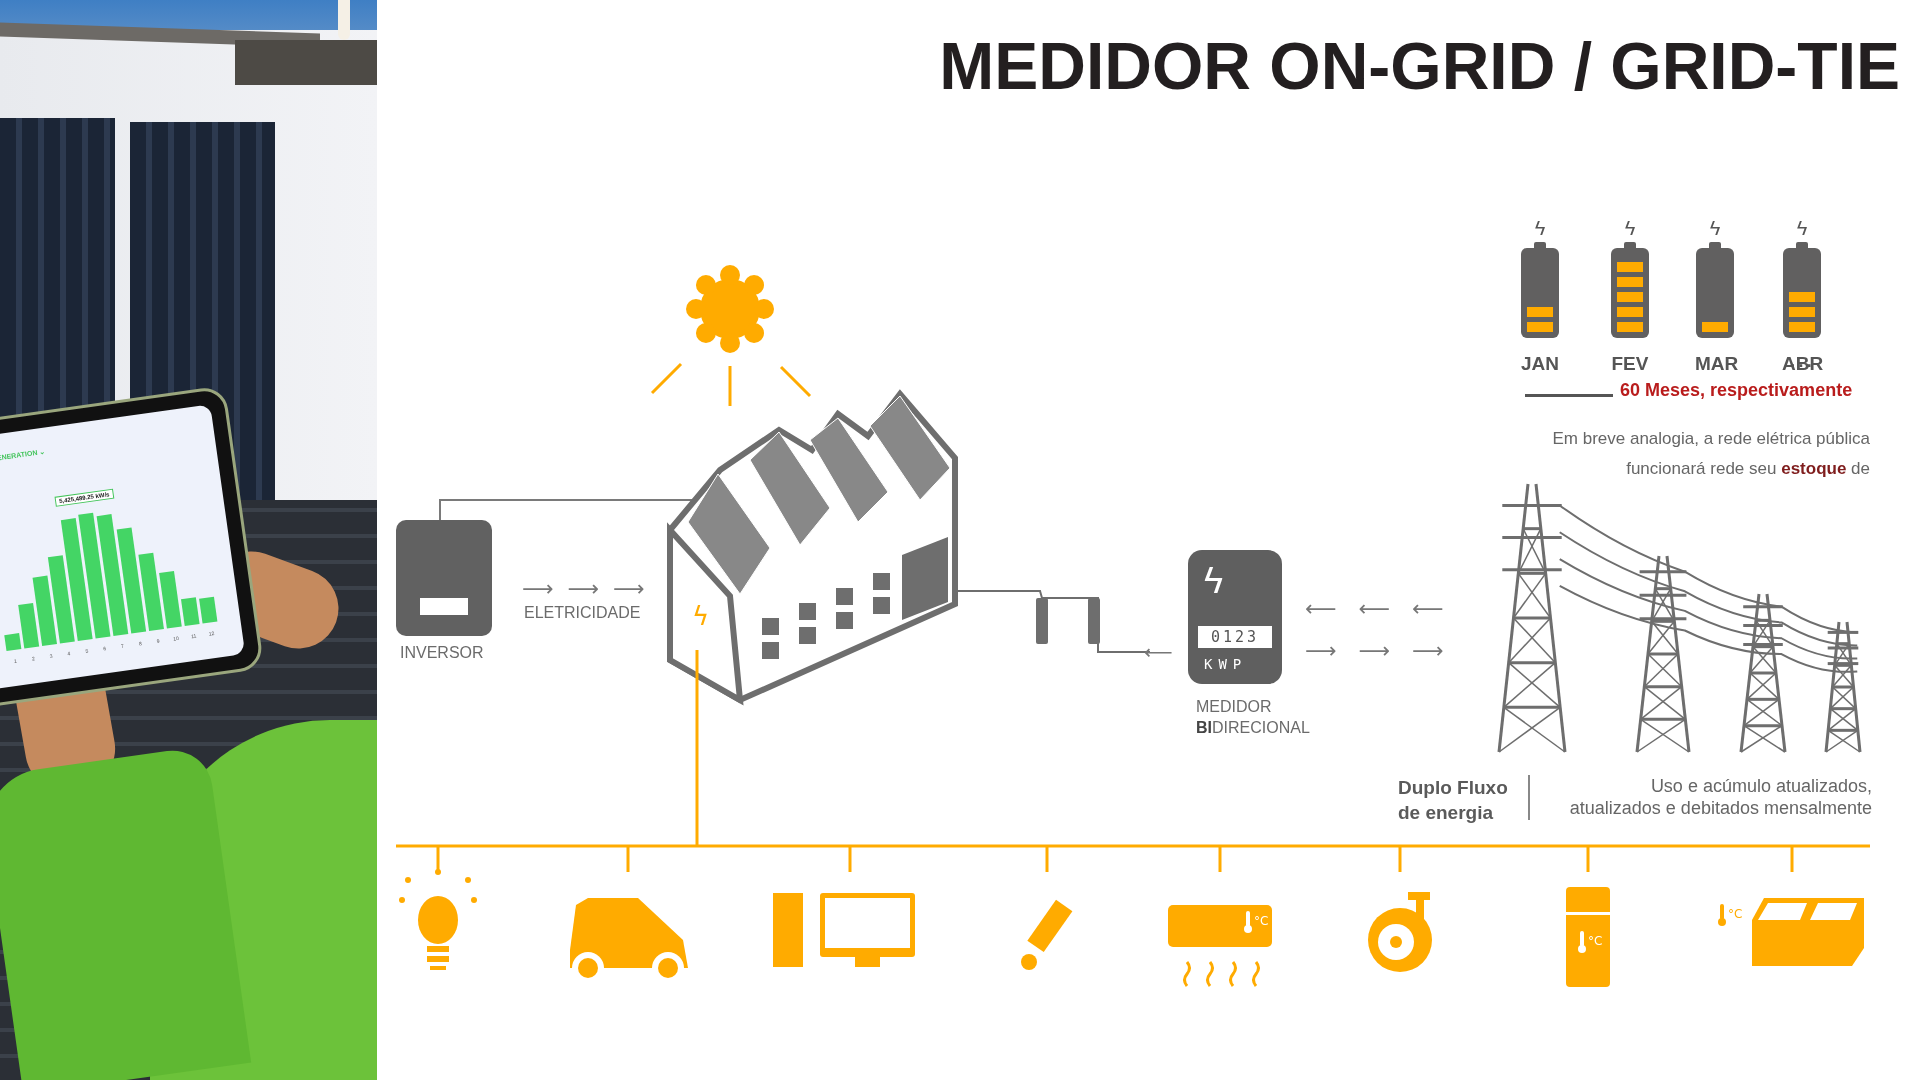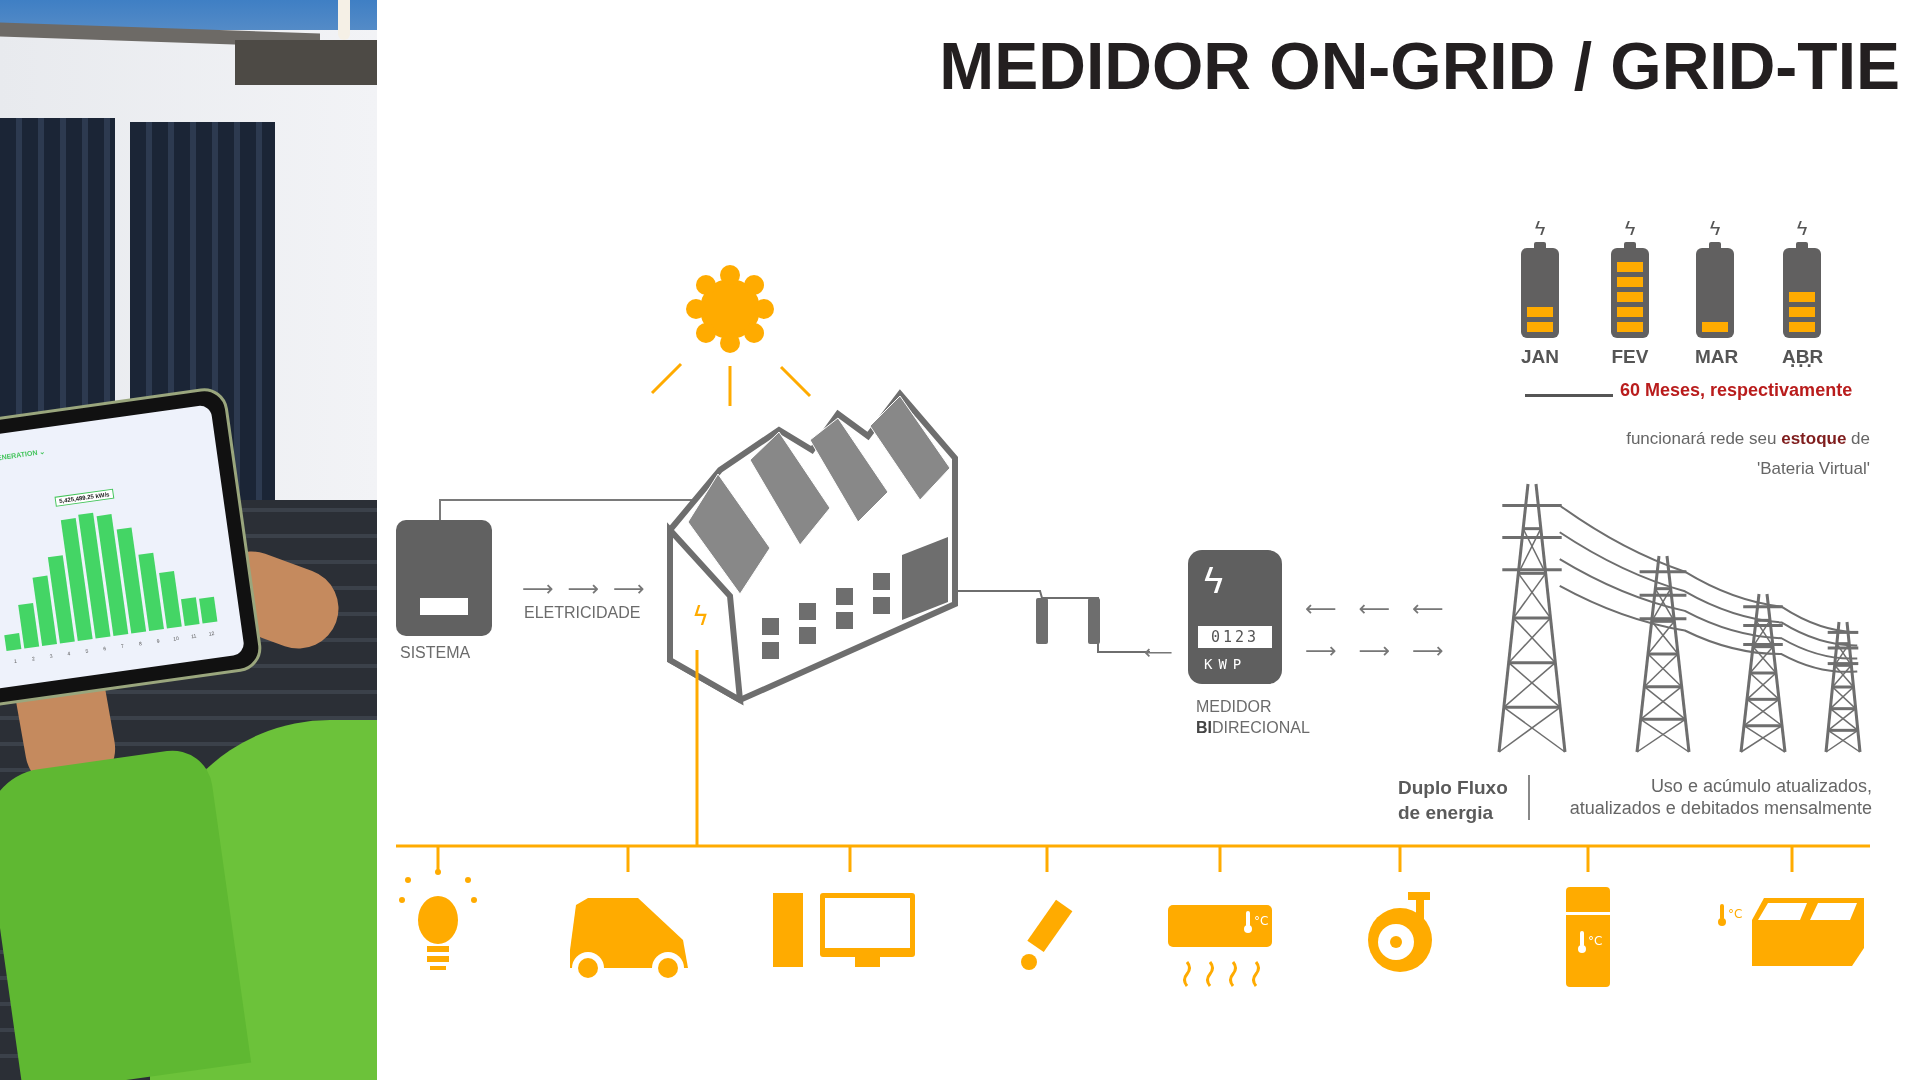--- a/index.html
+++ b/index.html
@@ -33,21 +33,21 @@
   
   #title{right:20px;top:28px;font-size:66px;font-weight:bold;color:#231f20;letter-spacing:0px;}
   .lbl{font-size:16px;color:#6b6b6b;}
   .arrow-row{display:flex;gap:28px;font-size:22px;color:#777;}
   #batteries{left:1520px;top:218px;width:360px;height:160px;}
   .batt{position:absolute;width:40px;}
   .batt .bolt{width:40px;text-align:center;font-size:20px;color:#555;line-height:20px;}
   .batt .body{position:relative;margin:10px auto 0;width:38px;height:90px;background:#616060;border-radius:6px;}
   .batt .cap{position:absolute;left:13px;top:-6px;width:12px;height:7px;background:#616060;border-radius:2px 2px 0 0;}
   .batt .cell{position:absolute;left:6px;width:26px;height:10px;background:#ffab00;}
-  .batt .mon{margin-top:8px;text-align:center;font-size:19px;font-weight:bold;color:#555;width:40px;}
+  .batt .mon{margin-top:15px;text-align:center;font-size:19px;font-weight:bold;color:#555;width:40px;}
   #months-caption{left:1620px;top:380px;font-size:18px;font-weight:bold;color:#b91c1c;}
   #months-line{left:1525px;top:394px;width:88px;height:3px;background:#555;}
   #analogy{right:50px;top:424px;width:420px;text-align:right;font-size:17px;line-height:30px;color:#666;}
   #analogy b{color:#7f1d1d;}
   #duplo{left:1398px;top:775px;font-size:19px;font-weight:bold;color:#5a5a5a;line-height:25px;}
   #duplo-sep{left:1528px;top:775px;width:2px;height:45px;background:#888;}
   #uso{right:48px;top:775px;font-size:18px;color:#666;line-height:22px;text-align:right;}
   #inverter{left:396px;top:520px;width:96px;height:116px;background:#616161;border-radius:10px;}
   #inverter .win{position:absolute;left:24px;top:78px;width:48px;height:17px;background:#fff;}
   #meter{left:1188px;top:550px;width:94px;height:134px;background:#5f5f5f;border-radius:14px;}
@@ -330,21 +330,21 @@
         <text x="1728" y="918" font-size="12" fill="#ffab00" font-family="DejaVu Sans">°C</text>
         <rect x="1720" y="904" width="4" height="16" rx="2" fill="#ffab00"></rect>
         <circle cx="1722" cy="922" r="4" fill="#ffab00"></circle>
       </g>
     </g>
 </svg>
 
 <div id="inverter" class="abs">
     <div class="win"></div>
   </div>
-<div class="abs lbl" style="left:400px;top:644px;">SISTEMA</div>
+<div class="abs lbl" style="left:400px;top:644px;">INVERSOR</div>
 <div class="abs arrow-row" style="left:522px;top:576px;gap:14px;">
   <span>⟶</span>
     <span>⟶</span>
     <span>⟶</span>
 </div>
 <div class="abs lbl" style="left:524px;top:604px;">ELETRICIDADE</div>
 
 <div class="abs" style="left:1144px;top:640px;font-size:20px;color:#777;">⟵</div>
 
 <div id="meter" class="abs">
@@ -406,22 +406,22 @@
         <div class="cell" style="top: 44px;"></div>
       </div>
       <div class="mon">ABR</div>
     </div>
   </div>
 <div class="abs" style="left:1790px;top:350px;font-size:19px;font-weight:bold;color:#555;letter-spacing:3px;">...</div>
 <div id="months-line" class="abs"></div>
 <div id="months-caption" class="abs">60 Meses, respectivamente</div>
 
 <div id="analogy" class="abs">
+  <div>Em breve analogia, a rede elétrica pública</div>
   <div><span>funcionará rede seu </span><b>estoque</b><span> de</span></div>
-  <div>'Bateria Virtual'</div>
 </div>
 
 <div id="duplo" class="abs">
   <div>Duplo Fluxo</div>
   <div>de energia</div>
 </div>
 <div id="duplo-sep" class="abs"></div>
 <div id="uso" class="abs">
   <div>Uso e acúmulo atualizados,</div>
   <div>atualizados e debitados mensalmente</div>

